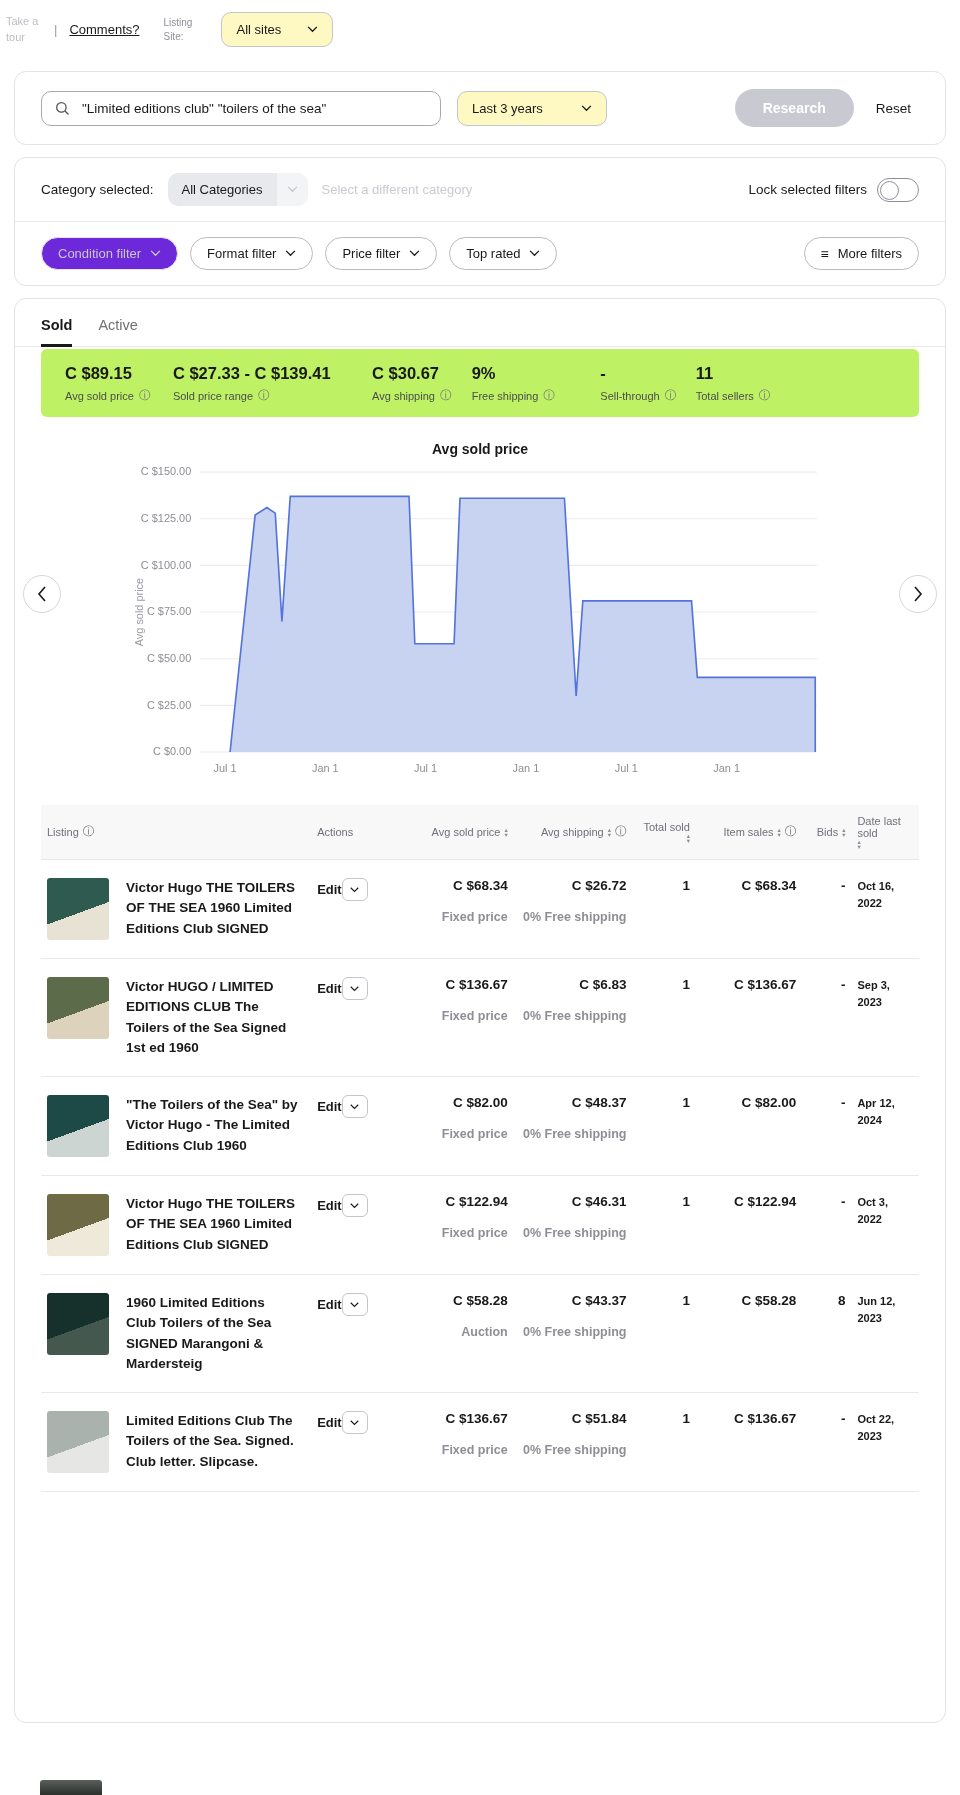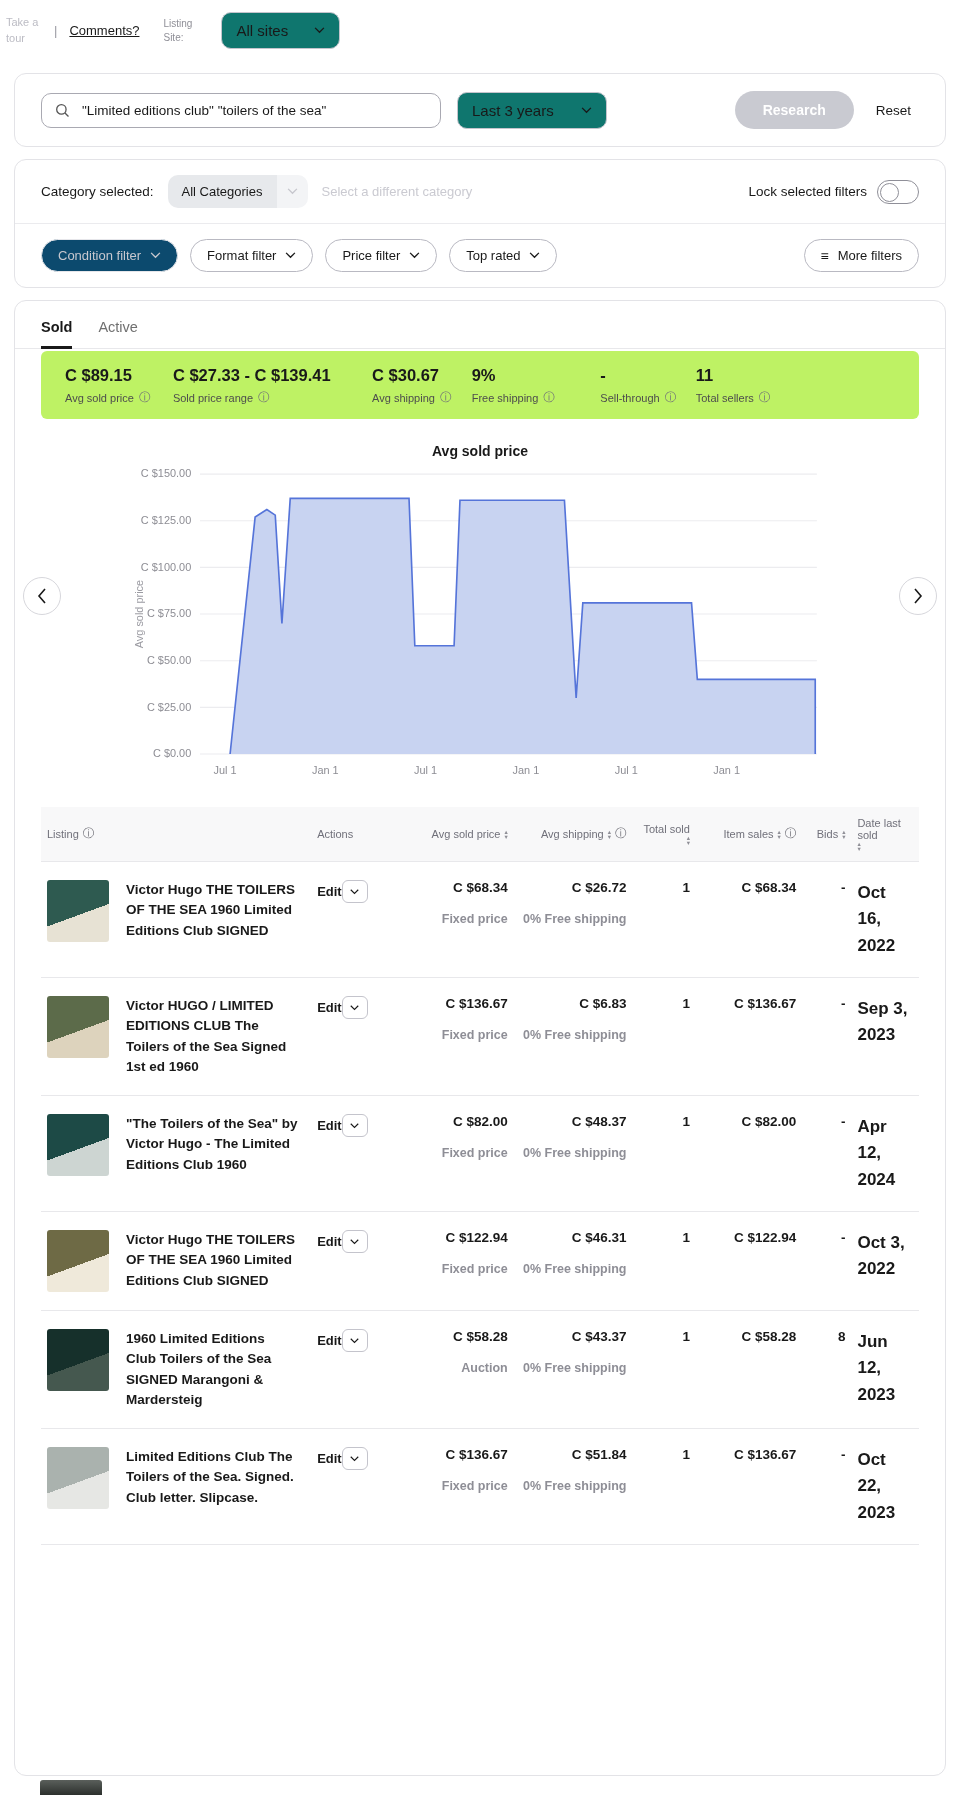--- a/index.html
+++ b/index.html
@@ -12,21 +12,21 @@
   .page{padding:6px 12px;}
 
   
   .topbar{display:flex;align-items:center;gap:12px;padding:6px 4px 12px;}
   .page-title{font-size:27px;font-weight:500;line-height:1.28;width:152px;margin:0;}
   .tour-link{width:36px;font-size:11px;color:#bcbcc4;line-height:1.4;text-decoration:none;margin-left:-10px;cursor:pointer;}
   .pipe{color:#9a9aa2;font-size:13px;}
   .comments-link{font-size:13px;color:#191919;text-decoration:underline;font-weight:500;cursor:pointer;}
   .listing-site-label{font-size:10px;color:#8f8f97;width:46px;line-height:1.4;margin-left:12px;}
   .select-pill{display:inline-flex;align-items:center;gap:26px;padding:9px 14px;border:1px solid #c4c4cc;
-    border-radius:10px;background:#0f766e;font-size:15px;font-weight:500;cursor:pointer;font-family:inherit;color:#191919;}
+    border-radius:10px;background:#fef9c3;font-size:13px;font-weight:500;cursor:pointer;font-family:inherit;color:#191919;}
   .chev-svg{width:11px;height:7px;display:block;}
 
   
   .card{border:1px solid #e3e3e7;border-radius:12px;background:#fff;margin:12px 2px;}
 
   
   .search-card{display:flex;align-items:center;gap:16px;padding:17px 26px;}
   .search-box{flex:0 0 372px;display:flex;align-items:center;gap:10px;border:1px solid #a9a9b2;border-radius:10px;
     padding:8px 13px;background:#fff;}
   .search-box input{border:none;outline:none;font-size:13.5px;width:100%;font-family:inherit;color:#191919;background:transparent;}
@@ -46,21 +46,21 @@
   .lock-wrap{margin-left:auto;display:flex;align-items:center;gap:10px;font-size:13.5px;}
   .toggle{position:relative;display:inline-block;cursor:pointer;}
   .toggle.off{width:42px;height:24px;border:1px solid #8f8f98;border-radius:14px;background:#fff;box-sizing:border-box;}
   .toggle.off .knob{position:absolute;left:2px;top:2px;width:17px;height:17px;border-radius:50%;background:#fff;border:1px solid #8f8f98;}
   .toggle.on{width:46px;height:25px;border-radius:14px;background:#3665f3;}
   .toggle.on .knob{position:absolute;right:3px;top:3px;width:19px;height:19px;border-radius:50%;background:#fff;}
 
   .chips-row{display:flex;align-items:center;gap:12px;padding:15px 26px;}
   .chip{display:inline-flex;align-items:center;gap:9px;border:1px solid #b9b9c2;border-radius:18px;padding:8px 16px;
     font-size:13px;background:#fff;font-weight:500;cursor:pointer;font-family:inherit;color:#191919;}
-  .chip.disabled{border-color:#e6e6ea;color:#c8c8cf;background:#0c4a6e;cursor:default;}
+  .chip.disabled{border-color:#e6e6ea;color:#c8c8cf;background:#6d28d9;cursor:default;}
   .more-filters{margin-left:auto;}
   .hamburger{font-size:14px;line-height:1;}
 
   
   .main-card{padding-bottom:230px;}
   .tabs-row{display:flex;gap:26px;padding:18px 26px 0;border-bottom:1px solid #e8e8eb;}
   .tab{font-size:14.5px;color:#707070;padding-bottom:11px;text-decoration:none;cursor:pointer;}
   .tab.active{color:#191919;font-weight:700;border-bottom:3px solid #191919;margin-bottom:-1px;}
 
   .range-row{display:flex;align-items:center;padding:24px 26px 18px;}
@@ -101,21 +101,21 @@
   td.c-num{text-align:right;}
   .listing-cell{display:flex;gap:17px;}
   .thumb{width:62px;height:62px;border-radius:3px;flex:none;background:#d8d8d8;cursor:pointer;}
   .title{font-size:13.5px;line-height:1.5;max-width:172px;cursor:pointer;}
   .actions-cell{display:flex;align-items:center;}
   .edit-label{font-size:13px;cursor:pointer;}
   .edit-drop{width:26px;height:23px;border:1px solid #c4c4cc;border-radius:6px;background:#fff;display:flex;
     align-items:center;justify-content:center;cursor:pointer;padding:0;color:#191919;}
   .edit-drop svg{width:9px;height:6px;}
   .cell-sub{font-size:12.5px;color:#8e8e96;margin-top:15px;line-height:1.45;}
-  td.c-date{font-size:17px;line-height:1.55;}
+  td.c-date{font-size:11px;line-height:1.55;}
 
   .peek-thumb{position:absolute;left:40px;bottom:0;width:62px;height:15px;border-radius:3px 3px 0 0;
     background:linear-gradient(#5a5f5b,#2c302d);}
 </style>
 </head>
 <body>
 
 <div class="page">
 
   <header class="topbar">

